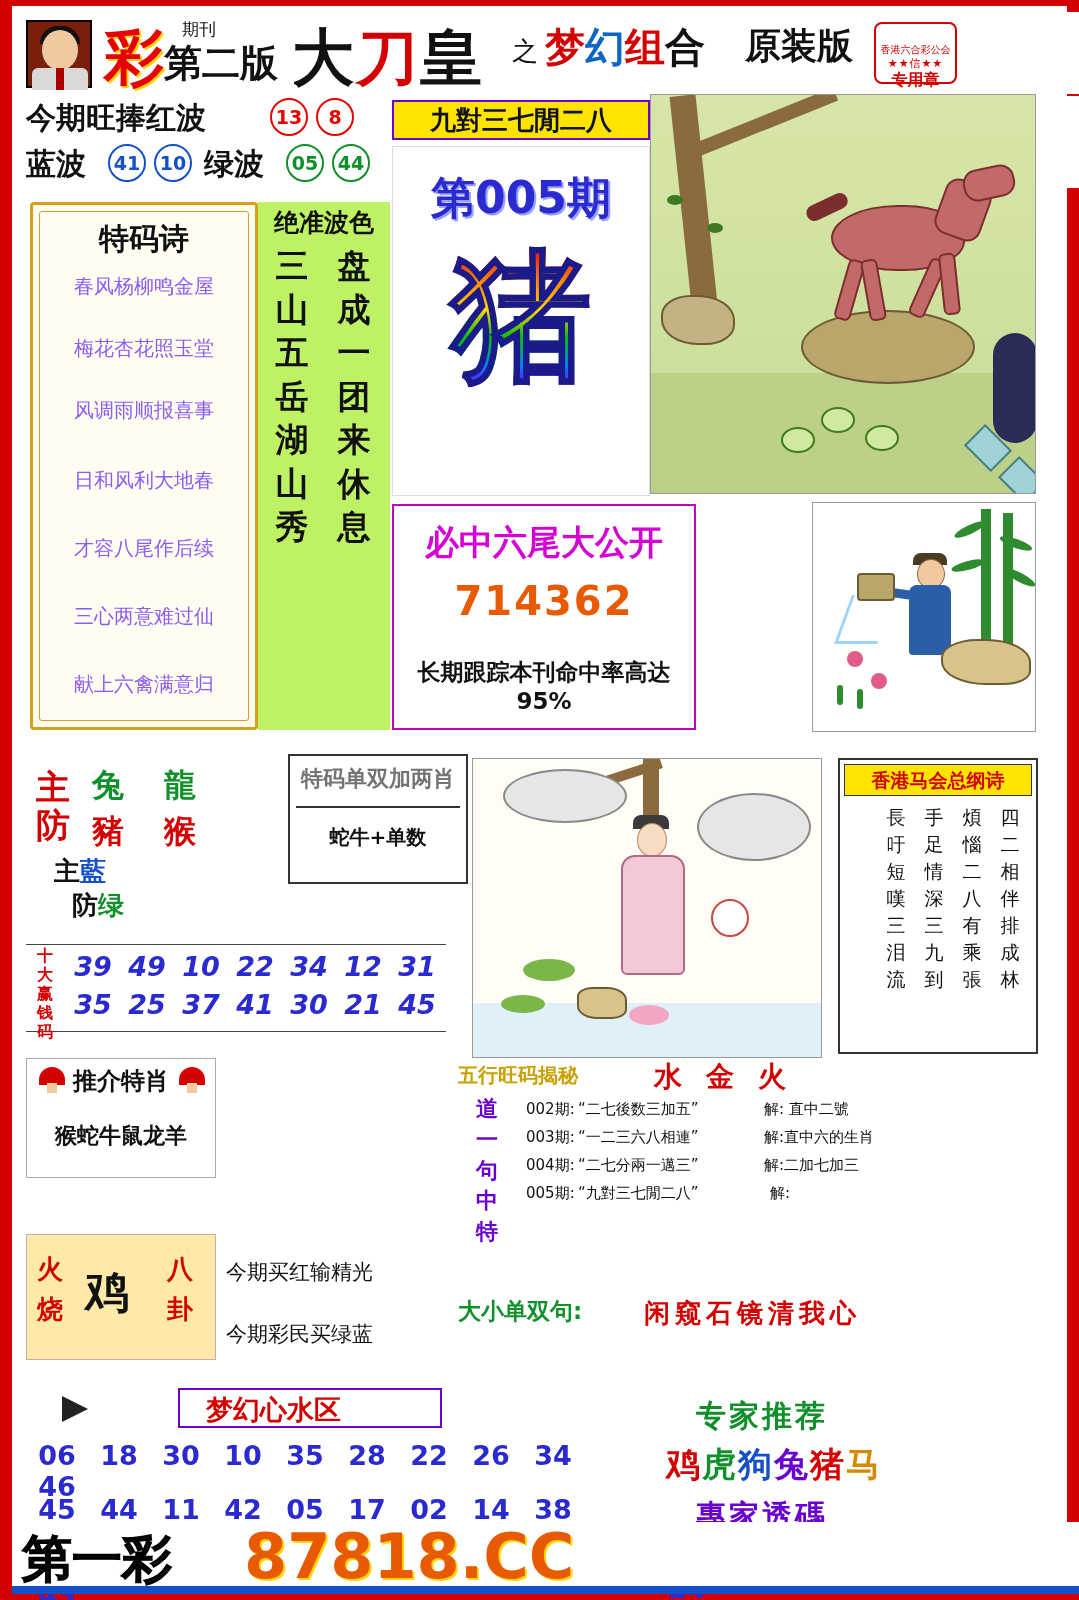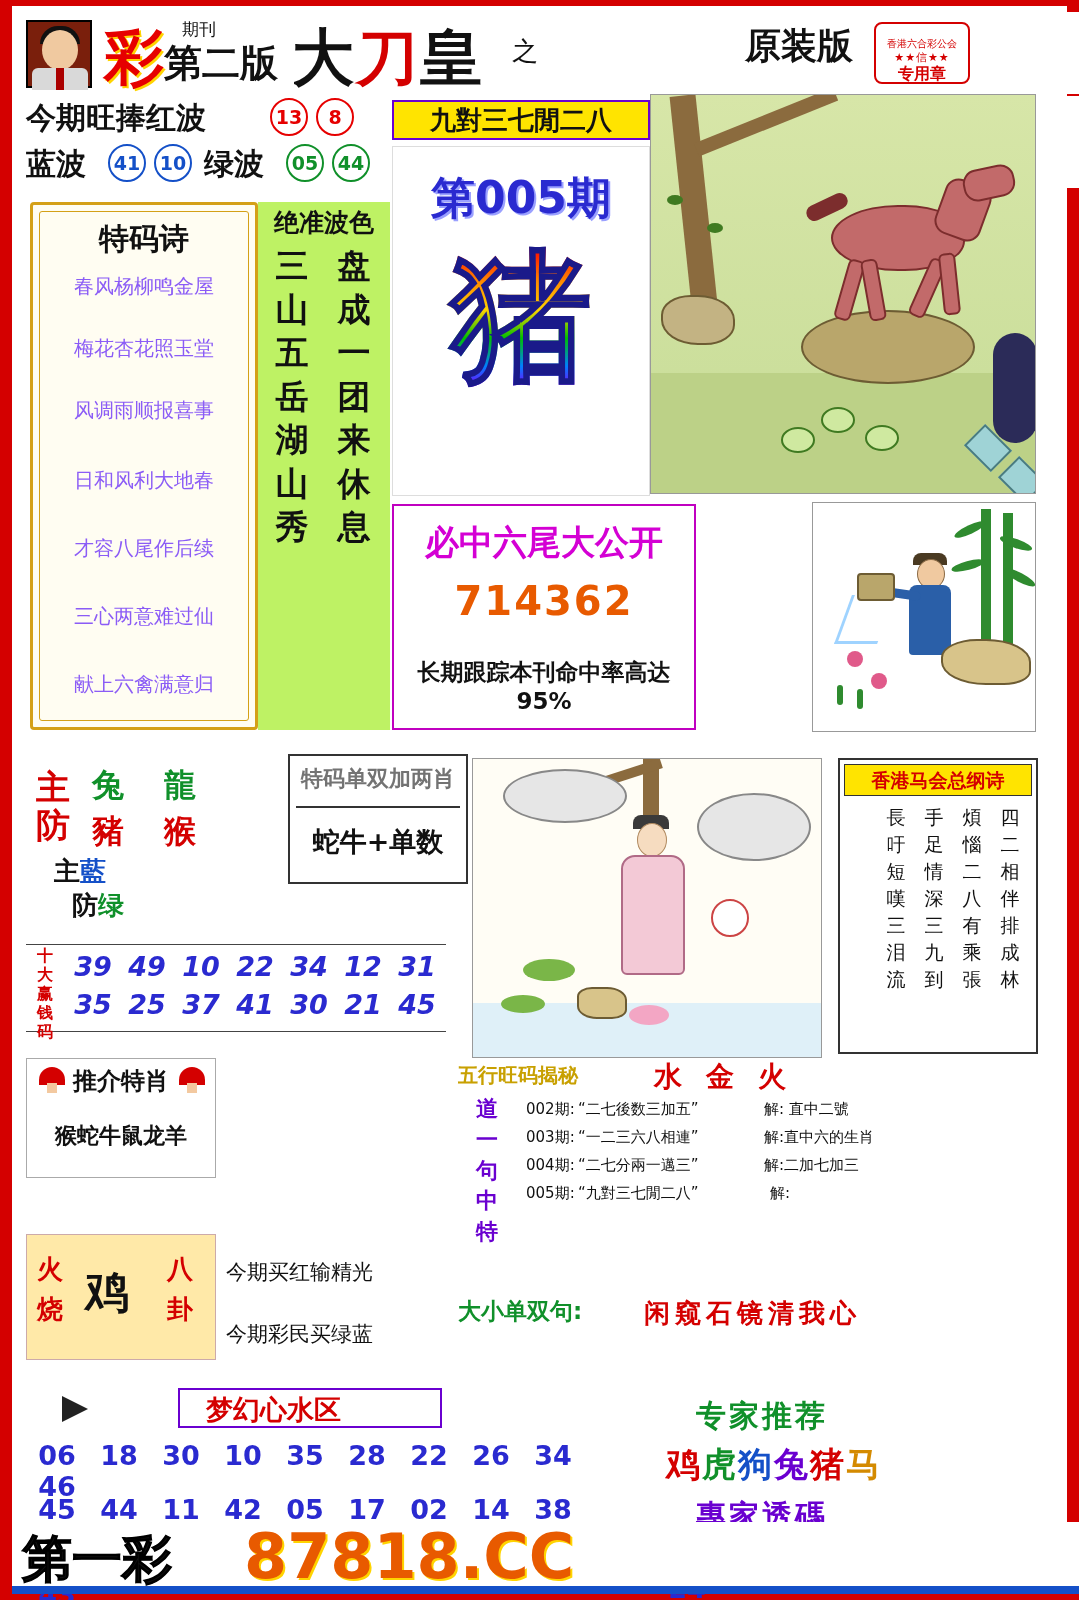--- a/index.html
+++ b/index.html
@@ -29,22 +29,22 @@
   .cai{left:92px;top:6px;font-size:60px;font-weight:bold;color:#e60000;font-family:"DejaVu Sans",sans-serif;
         text-shadow:2px 2px 0 #ffd400;}
   .qikan{left:170px;top:6px;font-size:17px;color:#111;}
   .dier{left:152px;top:26px;font-size:38px;font-weight:bold;color:#111;}
   .dadao{left:280px;top:4px;font-size:62px;font-weight:bold;color:#111;letter-spacing:2px;}
   .dao-red{color:#d40000;}
   .zhi{left:500px;top:22px;font-size:26px;color:#111;}
   .meng{left:533px;top:8px;font-size:40px;font-weight:bold;}
   .m1{color:#d40000}.m2{color:#0a66c2}.m3{color:#d40000}.m4{color:#111}
   .yuanzhuang{left:733px;top:10px;font-size:36px;font-weight:bold;color:#111;}
-  .seal{left:862px;top:10px;width:96px;height:62px;border:2px solid #d40000;border-radius:8px;color:#d40000;
-        text-align:center;font-size:10px;line-height:1.25;padding-top:14px;}
+  .seal{left:862px;top:10px;width:83px;height:62px;border:2px solid #d40000;border-radius:8px;color:#d40000;
+        text-align:center;font-size:10px;line-height:1.25;padding-top:20px;}
   .seal .stars{font-size:11px;letter-spacing:1px;}
   .seal .big{font-size:16px;font-weight:bold;}
 
   
   .wavebar{left:6px;top:90px;width:1067px;height:92px;background:#fff;}
   .wv-label{font-size:30px;font-weight:bold;color:#111;position:absolute;}
   .ball{position:absolute;width:34px;height:34px;border-radius:50%;border:2px solid #333;
         font-size:19px;font-weight:bold;display:flex;align-items:center;justify-content:center;background:#fff;}
   .ball.red{border-color:#e60000;color:#e60000;}
   .ball.blue{border-color:#1450c8;color:#1450c8;}
@@ -126,21 +126,21 @@
   .zf-lv{color:#10902a;}
 
   .tenbox{left:20px;top:938px;width:420px;height:88px;background:#fff;border-top:1px solid #444;border-bottom:1px solid #444;}
   .ten-label{position:absolute;left:2px;top:2px;width:34px;font-size:16px;font-weight:bold;color:#d40000;line-height:1.18;text-align:center;}
   .ten-row{position:absolute;left:40px;font-size:27px;font-weight:bold;color:#2a2ad0;font-style:italic;}
   .ten-row span{display:inline-block;width:54px;text-align:center;}
 
   .dsbox{left:282px;top:748px;width:180px;height:130px;background:#fff;border:2px solid #333;}
   .ds-t{position:absolute;left:0;right:0;top:8px;text-align:center;font-size:22px;font-weight:bold;color:#737373;}
   .ds-line{position:absolute;left:6px;right:6px;top:50px;height:2px;background:#333;}
-  .ds-b{position:absolute;left:0;right:0;top:68px;text-align:center;font-size:27px;font-weight:bold;color:#111;}
+  .ds-b{position:absolute;left:0;right:0;top:68px;text-align:center;font-size:20px;font-weight:bold;color:#111;}
 
   
   .scholar{left:466px;top:752px;width:350px;height:300px;background:#fffdf5;border:1px solid #999;overflow:hidden;}
   .sc-tree{position:absolute;background:#8b6b3e;}
   .sc-cloudrock{position:absolute;background:#e6e6e6;border:2px solid #888;border-radius:50%;}
   .sc-robe{position:absolute;left:148px;top:96px;width:60px;height:116px;background:#f3c9d6;border:2px solid #b06a86;border-radius:14px 14px 6px 6px;}
   .sc-head{position:absolute;left:164px;top:64px;width:28px;height:32px;border-radius:50%;background:#f6dcc0;border:1px solid #b08a60;}
   .sc-hat{position:absolute;left:160px;top:56px;width:36px;height:14px;background:#3a3a3a;border-radius:8px 8px 0 0;}
   .sc-ball{position:absolute;left:238px;top:140px;width:34px;height:34px;border-radius:50%;background:#fff;border:2px solid #c44;}
   .sc-lotus{position:absolute;left:156px;top:246px;width:40px;height:20px;background:#f3a6c4;border-radius:50%;}
@@ -222,20 +222,23 @@
         <div class="body"></div>
         <div class="tie"></div>
     </div>
     <div class="abs cai">彩</div>
     <div class="abs qikan">期刊</div>
     <div class="abs dier">第二版</div>
     <div class="abs dadao">
       <span>大</span><span class="dao-red">刀</span><span>皇</span>
     </div>
     <div class="abs zhi">之</div>
+    <div class="abs meng">
+      <span class="m1">梦</span><span class="m2">幻</span><span class="m3">组</span><span class="m4">合</span>
+    </div>
     <div class="abs yuanzhuang">原装版</div>
     <div class="abs seal">
       <div>香港六合彩公会</div>
       <div class="stars">★★<span>信</span>★★</div>
       <div class="big">专用章</div>
     </div>
   </div>
 
   <div class="abs wavebar">
     <div class="wv-label" style="left:14px;top:2px;">今期旺捧红波</div>

